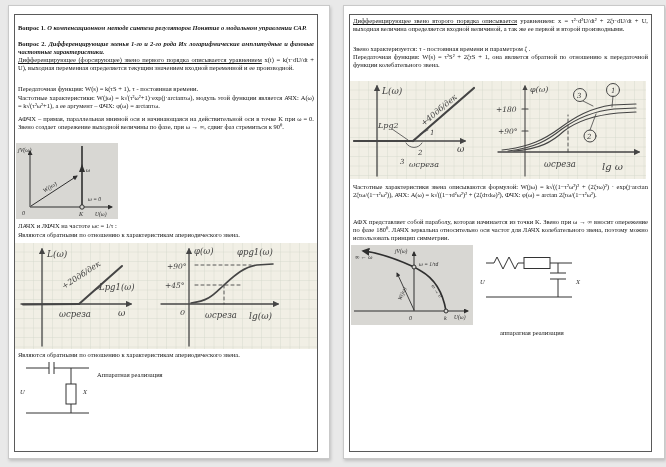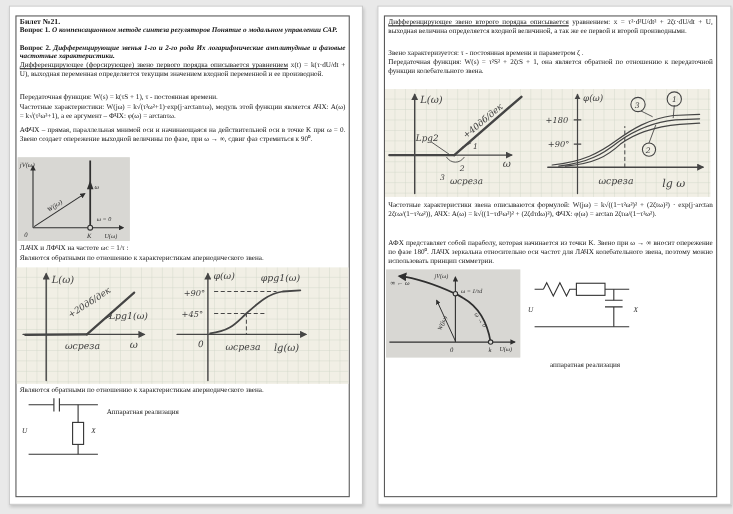--- a/index.html
+++ b/index.html
@@ -34,21 +34,20 @@
       <path d="M9.5,0 V9.5 M0,9.5 H9.5" stroke="#ccd3c4" stroke-width="0.7" fill="none"></path>
     </pattern>
   </defs>
 </svg>
 
 <div class="canvas">
 
   <div class="page" id="page-left">
     <div class="cbox">
 
-      <div class="para b" style="top:1px;font-size:7px;"><span>Билет №21.</span></div>
 
       <div class="para" style="top:9px;"><span class="b">Вопрос 1.</span><span class="bi"> О компенсационном методе синтеза регуляторов Понятие о модальном управлении САР.</span></div>
 
       <div class="para" style="top:25px;"><span class="b">Вопрос 2.</span><span class="bi"> Дифференцирующие звенья 1-го и 2-го рода Их логарифмические амплитудные и фазовые частотные характеристики.</span></div>
 
       <div class="para" style="top:41px;"><span class="ul">Дифференцирующее (форсирующее) звено первого порядка описывается уравнением</span><span> x(t) = k(τ·dU/dt + U), выходная переменная определяется текущим значением входной переменной и ее производной.</span></div>
 
       <div class="para" style="top:70px;"><span>Передаточная функция: W(s) = k(τS + 1), τ - постоянная времени.</span></div>
 
       <div class="para" style="top:79px;"><span>Частотные характеристики: W(jω) = k√(τ²ω²+1)·exp(j·arctanτω), модуль этой функции является АЧХ: A(ω) = k√(τ²ω²+1), а ее аргумент – ФЧХ: φ(ω) = arctanτω.</span></div>

